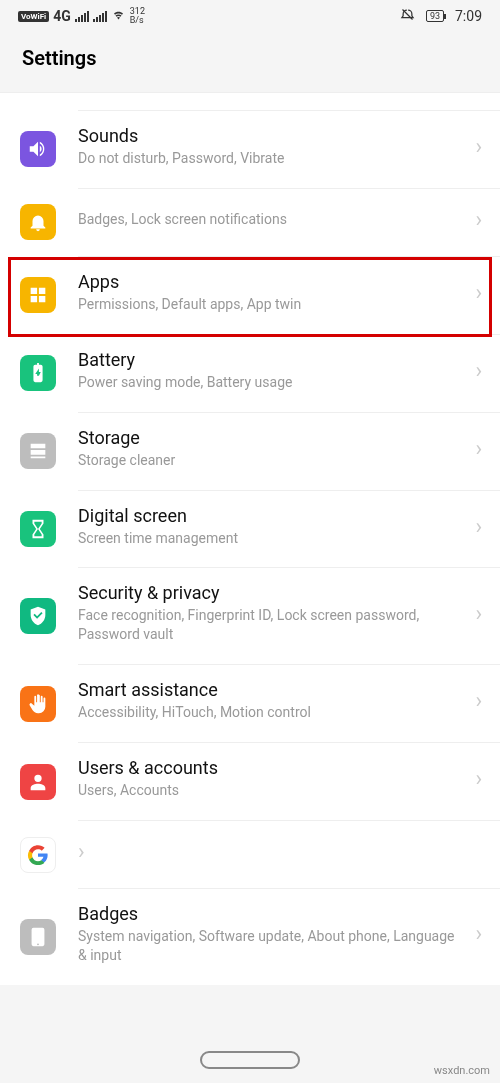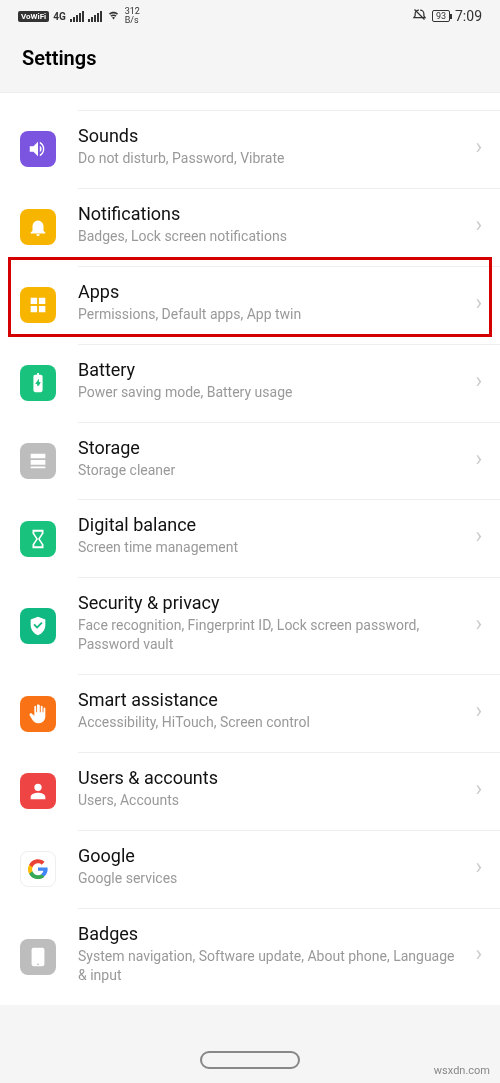--- a/index.html
+++ b/index.html
@@ -15,26 +15,26 @@
     .status-bar {
       height: 32px;
       display: flex;
       align-items: center;
       justify-content: space-between;
       padding: 12px 18px;
       font-size: 12px;
       color: #333;
     }
     .status-left { display: flex; align-items: center; gap: 4px; }
-    .status-right { display: flex; align-items: center; gap: 5px; }
+    .status-right { display: flex; align-items: center; gap: 11px; }
     .vowifi-badge {
       background: #333; color: #fff; font-size: 8px; font-weight: bold;
       padding: 1px 3px; border-radius: 2px;
     }
-    .sig-4g { font-size: 10px; font-weight: bold; }
+    .sig-4g { font-size: 14px; font-weight: bold; }
     .signal-bars { display: inline-flex; align-items: flex-end; gap: 1px; height: 11px; }
     .signal-bars span { width: 2px; background: #333; }
     .signal-bars span:nth-child(1){height:3px}.signal-bars span:nth-child(2){height:5px}
     .signal-bars span:nth-child(3){height:7px}.signal-bars span:nth-child(4){height:9px}
     .signal-bars span:nth-child(5){height:11px}
     .wifi-icon svg { width: 15px; height: 12px; }
     .speed { font-size: 9px; line-height: 1; text-align: left; }
     .battery-box {
       border: 1px solid #333; border-radius: 2px; font-size: 9px; padding: 0 3px;
       position: relative;
@@ -150,21 +150,20 @@
       <div class="chevron">›</div>
     </div>
 
     <div class="row">
       <div class="iconwrap bg-yellow">
         <svg viewBox="0 0 24 24" fill="#fff">
             <path d="M12 22a2 2 0 0 0 2-2h-4a2 2 0 0 0 2 2zm6-6V11a6 6 0 1 0-12 0v5L4 18v1h16v-1l-2-2z"></path>
           </svg>
       </div>
       <div class="textwrap">
-        <div class="title">Notifications</div>
         <div class="sub">Badges, Lock screen notifications</div>
       </div>
       <div class="chevron">›</div>
     </div>
 
     <div class="row" id="row-apps">
       <div class="iconwrap bg-yellow">
         <svg viewBox="0 0 24 24" fill="#fff">
             <path d="M4 4h7v7H4V4zm9 0h7v7h-7V4zM4 13h7v7H4v-7zm9 0h7v7h-7v-7z"></path>
           </svg>
@@ -202,21 +201,21 @@
       <div class="chevron">›</div>
     </div>
 
     <div class="row">
       <div class="iconwrap bg-green">
         <svg viewBox="0 0 24 24" fill="#fff">
             <path d="M6 2h12v4l-4 6 4 6v4H6v-4l4-6-4-6V2zm2 2v2l4 6-4 6v2h8v-2l-4-6 4-6V4H8z"></path>
           </svg>
       </div>
       <div class="textwrap">
-        <div class="title">Digital balance</div>
+        <div class="title">Digital screen</div>
         <div class="sub">Screen time management</div>
       </div>
       <div class="chevron">›</div>
     </div>
 
     <div class="row">
       <div class="iconwrap bg-teal">
         <svg viewBox="0 0 24 24" fill="#fff">
             <path d="M12 2l8 3v6c0 5-3.4 9.7-8 11-4.6-1.3-8-6-8-11V5l8-3zm-1 13l6-6-1.4-1.4L11 12.2 8.4 9.6 7 11l4 4z"></path>
           </svg>
@@ -229,21 +228,21 @@
     </div>
 
     <div class="row">
       <div class="iconwrap bg-orange">
         <svg viewBox="0 0 24 24" fill="#fff">
             <path d="M13 2a1 1 0 0 1 1 1v7h1V4a1 1 0 1 1 2 0v6h1V6a1 1 0 1 1 2 0v9a7 7 0 0 1-7 7h-1a7 7 0 0 1-6-3.4L3 13.5a1.5 1.5 0 0 1 2.4-1.8L8 14V4a1 1 0 1 1 2 0v6h1V3a1 1 0 0 1 2-1z"></path>
           </svg>
       </div>
       <div class="textwrap">
         <div class="title">Smart assistance</div>
-        <div class="sub">Accessibility, HiTouch, Screen control</div>
+        <div class="sub">Accessibility, HiTouch, Motion control</div>
       </div>
       <div class="chevron">›</div>
     </div>
 
     <div class="row">
       <div class="iconwrap bg-red">
         <svg viewBox="0 0 24 24" fill="#fff">
             <path d="M12 12a4 4 0 1 0-4-4 4 4 0 0 0 4 4zm0 2c-3 0-8 1.5-8 4.5V21h16v-2.5c0-3-5-4.5-8-4.5z"></path>
           </svg>
       </div>
@@ -256,24 +255,20 @@
 
     <div class="row">
       <div class="iconwrap bg-white">
         <svg viewBox="0 0 48 48">
             <path fill="#4285F4" d="M45 24.5c0-1.6-.1-2.8-.4-4H24v7.3h11.8c-.5 2.6-2 4.8-4.3 6.3v5.2h7C42.6 35.5 45 30.5 45 24.5z"></path>
             <path fill="#34A853" d="M24 46c5.8 0 10.7-1.9 14.3-5.2l-7-5.2c-1.9 1.3-4.4 2-7.3 2-5.6 0-10.4-3.8-12.1-8.9H4.7v5.4C8.3 41.3 15.6 46 24 46z"></path>
             <path fill="#FBBC05" d="M11.9 28.7c-.4-1.3-.7-2.7-.7-4.2s.2-2.9.7-4.2v-5.4H4.7A22 22 0 0 0 2 24.5c0 3.6.9 7 2.7 10l7.2-5.8z"></path>
             <path fill="#EA4335" d="M24 11.4c3.2 0 6 1.1 8.2 3.2l6.2-6.2C34.7 4.6 29.8 2.5 24 2.5 15.6 2.5 8.3 7.2 4.7 14.9l7.2 5.4C13.6 15.2 18.4 11.4 24 11.4z"></path>
           </svg>
       </div>
-      <div class="textwrap">
-        <div class="title">Google</div>
-        <div class="sub">Google services</div>
-      </div>
       <div class="chevron">›</div>
     </div>
 
     <div class="row" style="border-bottom:none;">
       <div class="iconwrap bg-gray">
         <svg viewBox="0 0 24 24" fill="#fff">
             <path d="M7 2h10a2 2 0 0 1 2 2v16a2 2 0 0 1-2 2H7a2 2 0 0 1-2-2V4a2 2 0 0 1 2-2zm5 17a1 1 0 1 0 1 1 1 1 0 0 0-1-1zm-1-13h2v8h-2V6z"></path>
           </svg>
       </div>
       <div class="textwrap">

